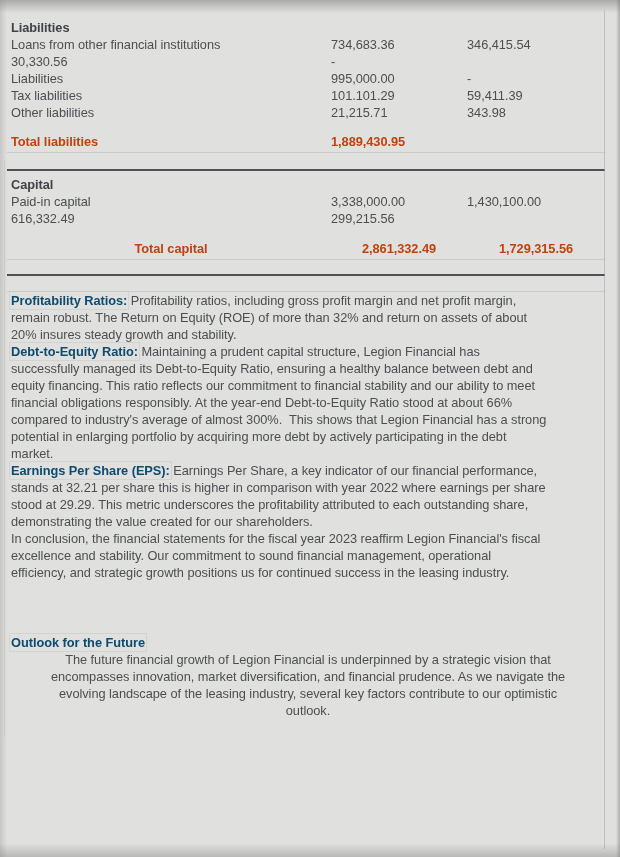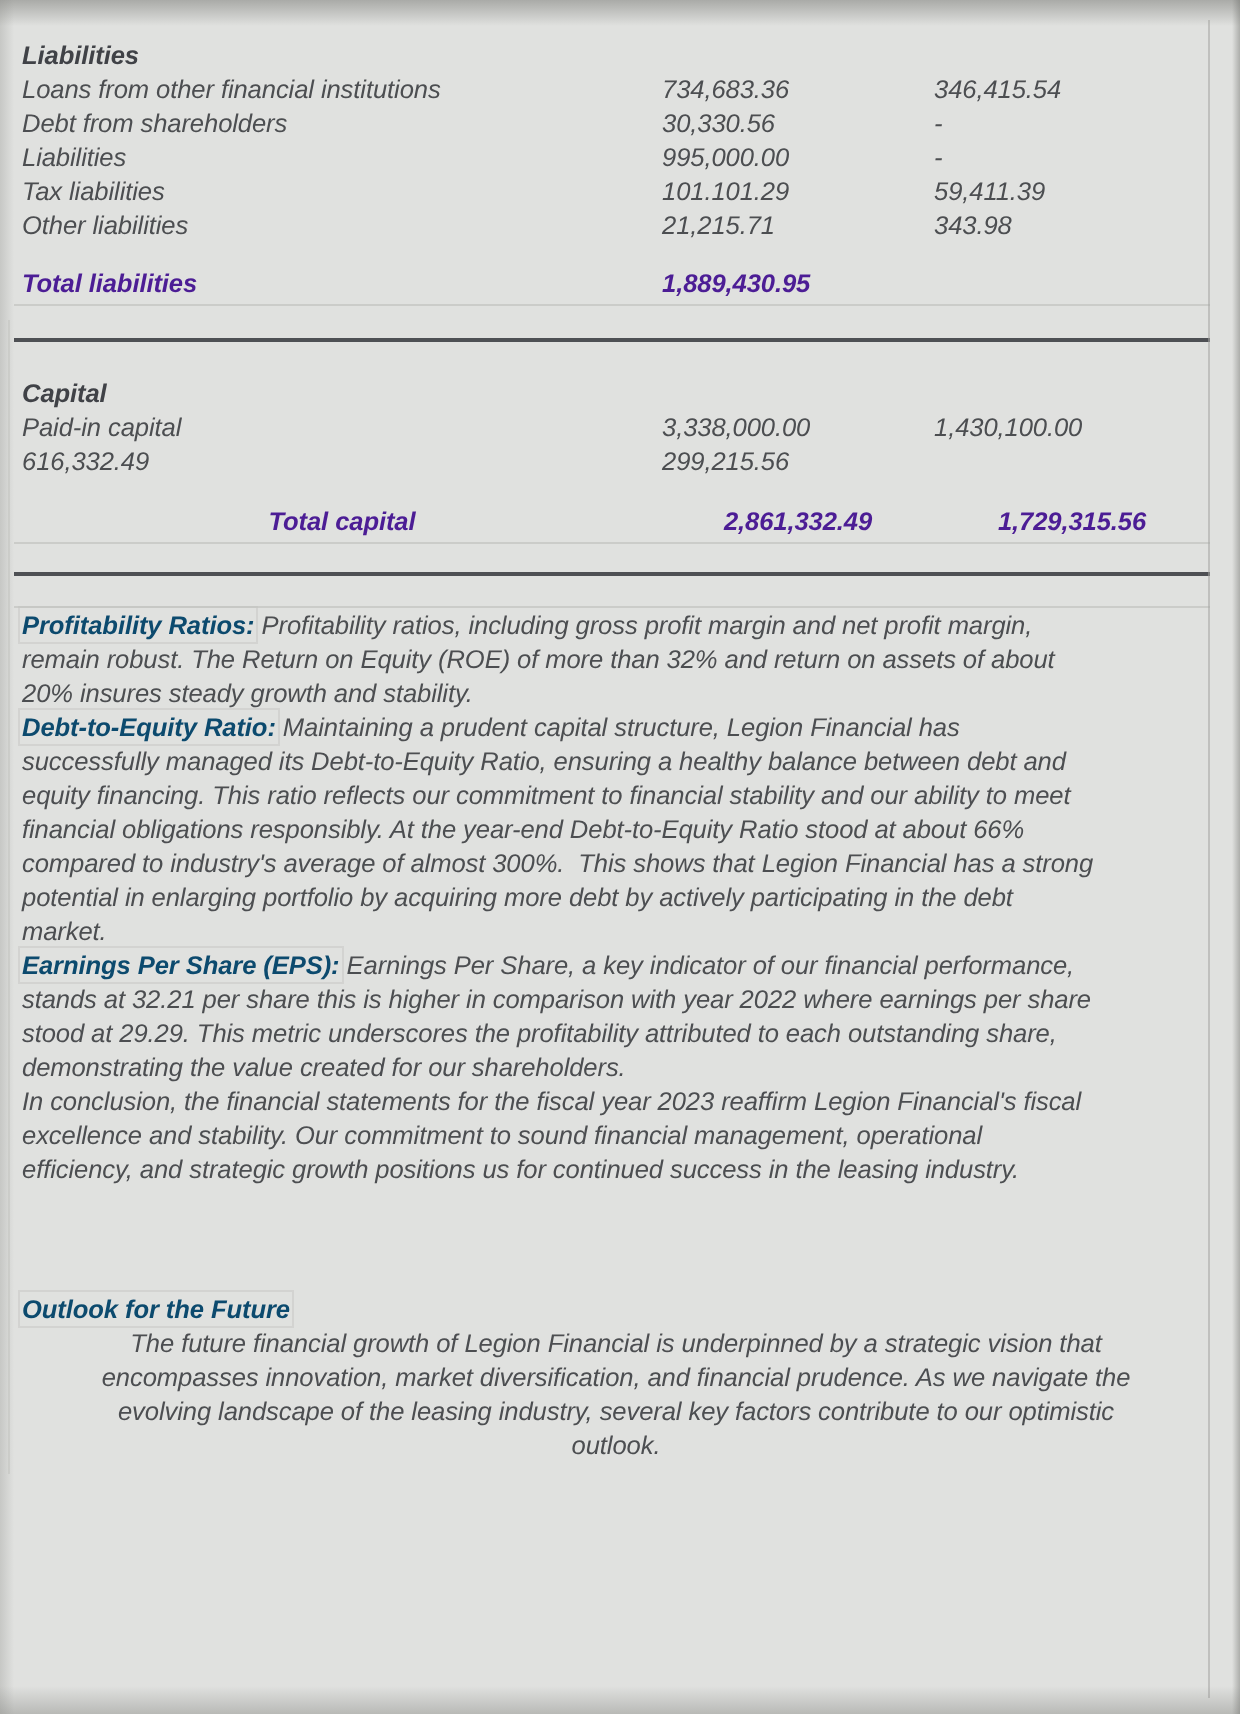--- a/index.html
+++ b/index.html
@@ -19,34 +19,34 @@
     background:linear-gradient(90deg,rgba(140,141,137,.30),rgba(140,141,137,0));}
   .edge-right{position:absolute;right:0;top:0;bottom:0;width:4px;
     background:linear-gradient(270deg,rgba(110,111,107,.45),rgba(110,111,107,0));}
   .page-edge-line{position:absolute;left:604px;top:10px;bottom:8px;width:1px;
     background:rgba(165,166,162,.55);}
   .margin-edge-line{position:absolute;left:4px;top:160px;bottom:120px;width:1px;
     background:rgba(190,191,187,.45);}
 
   .content{
     position:absolute;top:0;left:11px;width:594px;padding-top:19px;
-    font-size:12.8px;line-height:17px;letter-spacing:-0.05px;font-style:italic;
+    font-size:12.8px;line-height:17px;letter-spacing:-0.05px;
   }
   .th{font-weight:bold;color:#404247;}
   .trow{display:grid;grid-template-columns:320px 136px 1fr;}
   .trow span{display:block;}
-  .total{font-weight:bold;color:#4c1d95;margin-top:12px;}
+  .total{font-weight:bold;color:#c2410c;margin-top:12px;}
   .cap-total{margin-top:13px;text-align:center;}
 
   hr{border:none;margin:0 0 0 -4px;width:598px;}
   .rule-dark{height:2px;background:#4e5054;}
   .rule-faint{height:1px;background:#cbccc9;}
   .r1{margin-top:2px;}
   .r2{margin-top:16px;}
-  .cap-head{margin-top:17px;}
+  .cap-head{margin-top:5px;}
   .r3{margin-top:2px;}
   .r4{margin-top:14px;}
   .r5{margin-top:15px;}
 
   p.para{margin:0;white-space:pre-wrap;}
   .p-profit{margin-top:31px;}
   .p-debt{margin-top:27px;}
   .p-eps{margin-top:13px;}
   .p-conclusion{margin-top:14px;}
   .sub-heading{margin:53px 0 0 0;font-size:12.8px;font-weight:bold;color:#404247;line-height:17px;}
@@ -64,21 +64,20 @@
   <div class="content">
 
     <section>
       <div class="th">Liabilities</div>
       <div class="trow">
         <span>Loans from other financial institutions</span>
         <span>734,683.36</span>
         <span>346,415.54</span>
       </div>
       <div class="trow">
-        <span>Debt from shareholders</span>
         <span>30,330.56</span>
         <span>-</span>
       </div>
       <div class="trow">
         <span>Liabilities</span>
         <span>995,000.00</span>
         <span>-</span>
       </div>
       <div class="trow">
         <span>Tax liabilities</span>

